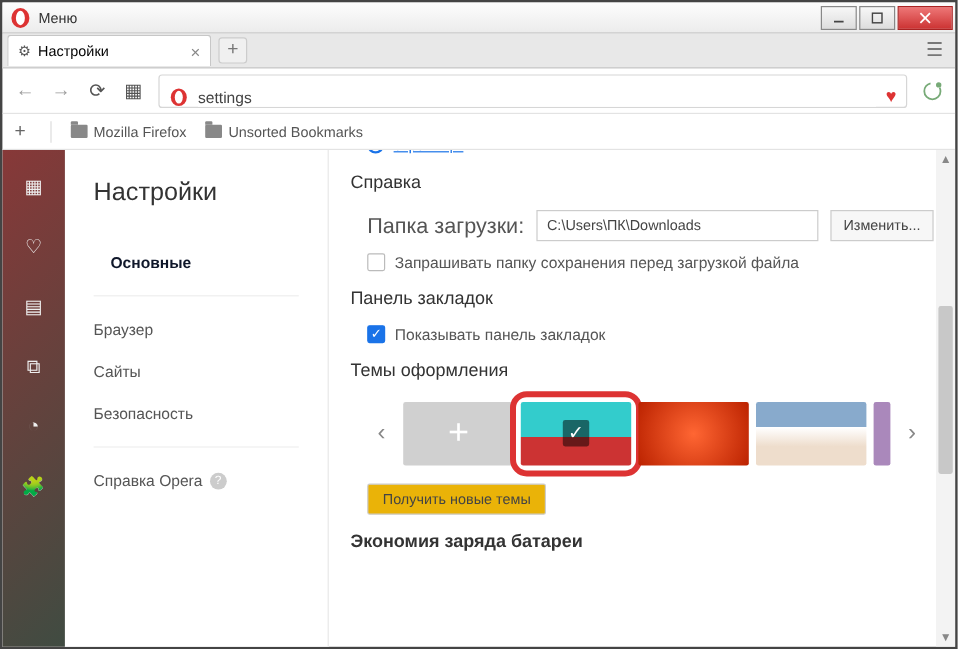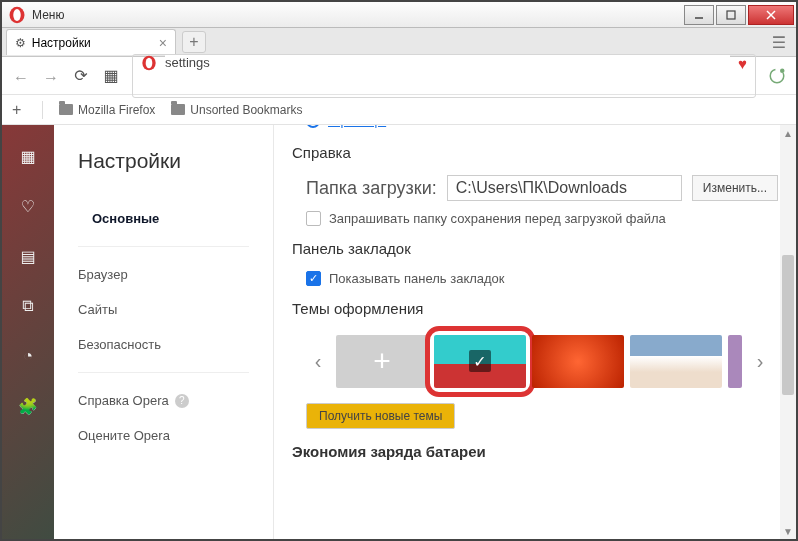--- a/index.html
+++ b/index.html
@@ -19,21 +19,21 @@
 .tab { height: 26px; background: #fff; border: 1px solid #c7c7c7; border-bottom: none; border-radius: 3px 3px 0 0; display: flex; align-items: center; padding: 0 8px; font-size: 12px; min-width: 170px; }
 .tab .gear { margin-right: 6px; color: #555; }
 .tab .tab-close { margin-left: auto; color: #888; font-size: 14px; }
 .newtab { width: 24px; height: 22px; margin-left: 6px; background: #f0f0f0; border: 1px solid #ccc; border-radius: 3px; display: flex; align-items: center; justify-content: center; color: #777; }
 .panel-toggle { margin-left: auto; margin-right: 10px; color: #777; }
 
 
 .toolbar { height: 38px; display: flex; align-items: center; padding: 0 10px; gap: 12px; border-bottom: 1px solid #e3e3e3; }
 .tb-btn { color: #9b9b9b; display: flex; align-items: center; justify-content: center; width: 18px; height: 18px; }
 .tb-btn.dark { color: #555; }
-.addr { flex: 1; display: flex; align-items: flex-start; height: 44px; border: 1px solid #d6d6d6; border-radius: 3px; padding: 0 8px; gap: 8px; }
+.addr { flex: 1; display: flex; align-items: flex-end; height: 28px; border: 1px solid #d6d6d6; border-radius: 3px; padding: 0 8px; gap: 8px; }
 .addr .o-icon { width: 16px; height: 16px; }
 .addr input { flex: 1; border: none; outline: none; font-size: 13px; color: #444; }
 .heart { color: #d33; font-size: 15px; }
 .sync { color: #6a6; width: 18px; height: 18px; }
 
 
 .bmbar { height: 30px; display: flex; align-items: center; padding: 0 10px; gap: 16px; border-bottom: 1px solid #e3e3e3; font-size: 12px; color: #555; }
 .bmbar .plus { font-size: 16px; color: #666; width: 14px; }
 .bmbar .sep { width: 1px; height: 18px; background: #ddd; }
 .bmfolder { display: flex; align-items: center; gap: 5px; }
@@ -67,21 +67,21 @@
 
 .partial-top { margin-top: -12px; margin-bottom: 16px; display: flex; align-items: flex-start; gap: 8px; padding-left: 14px; }
 .radio-dot { width: 14px; height: 14px; border: 2px solid #1a73e8; border-radius: 50%; display: flex; align-items: center; justify-content: center; margin-top: 1px; flex-shrink: 0; }
 .radio-dot::after { content: ""; width: 6px; height: 6px; background: #1a73e8; border-radius: 50%; }
 .partial-text { font-size: 13px; color: #555; }
 .partial-text .link { color: #1a73e8; text-decoration: underline; }
 
 .section-title { font-size: 15px; color: #333; margin: 14px 0 14px 0; }
 .dl-row { display: flex; align-items: center; gap: 10px; padding-left: 14px; margin-bottom: 10px; }
 .dl-label { font-size: 18px; color: #555; }
-.dl-input { flex: 1; height: 26px; border: 1px solid #ccc; padding: 0 8px; font-size: 16px; color: #444; min-width: 0; }
+.dl-input { flex: 1; height: 26px; border: 1px solid #ccc; padding: 0 8px; font-size: 12px; color: #444; min-width: 0; }
 .dl-btn { height: 26px; border: 1px solid #ccc; background: #f7f7f7; padding: 0 10px; font-size: 12px; color: #444; }
 
 .chk-row { display: flex; align-items: center; gap: 8px; padding-left: 14px; font-size: 13px; color: #555; margin-bottom: 6px; }
 .chk { width: 15px; height: 15px; border: 1px solid #bbb; border-radius: 2px; flex-shrink: 0; display: flex; align-items: center; justify-content: center; }
 .chk.checked { background: #1a73e8; border-color: #1a73e8; }
 .chk.checked::after { content: "✓"; color: #fff; font-size: 11px; }
 
 .themes-row { display: flex; align-items: center; gap: 6px; padding-left: 14px; margin-bottom: 12px; }
 .theme-nav { width: 24px; height: 60px; display: flex; align-items: center; justify-content: center; color: #888; font-size: 20px; }
 .theme-card { width: 92px; height: 53px; border-radius: 2px; position: relative; }
@@ -183,21 +183,20 @@
     <div class="side-item active">Основные</div>
     <div class="side-divider"></div>
     <div class="side-item">Браузер</div>
     <div class="side-item">Сайты</div>
     <div class="side-item">Безопасность</div>
     <div class="side-divider"></div>
     <div class="side-item side-help">
       <span>Справка Opera</span>
       <span class="help-q">?</span>
     </div>
-    <div class="side-item">Оцените Opera</div>
   </div>
 
   <div class="pane">
 
     <div class="partial-top">
       <span class="radio-dot"></span>
       <span class="partial-text">
         <span class="link">страницы</span>
       </span>
     </div>

